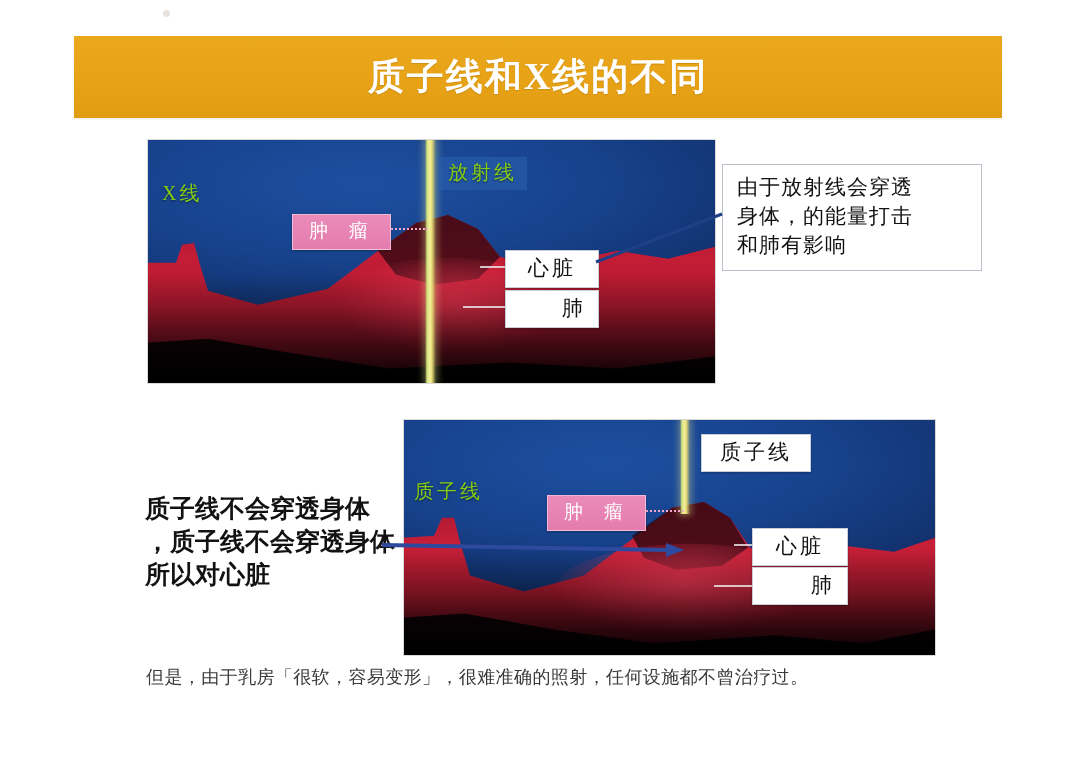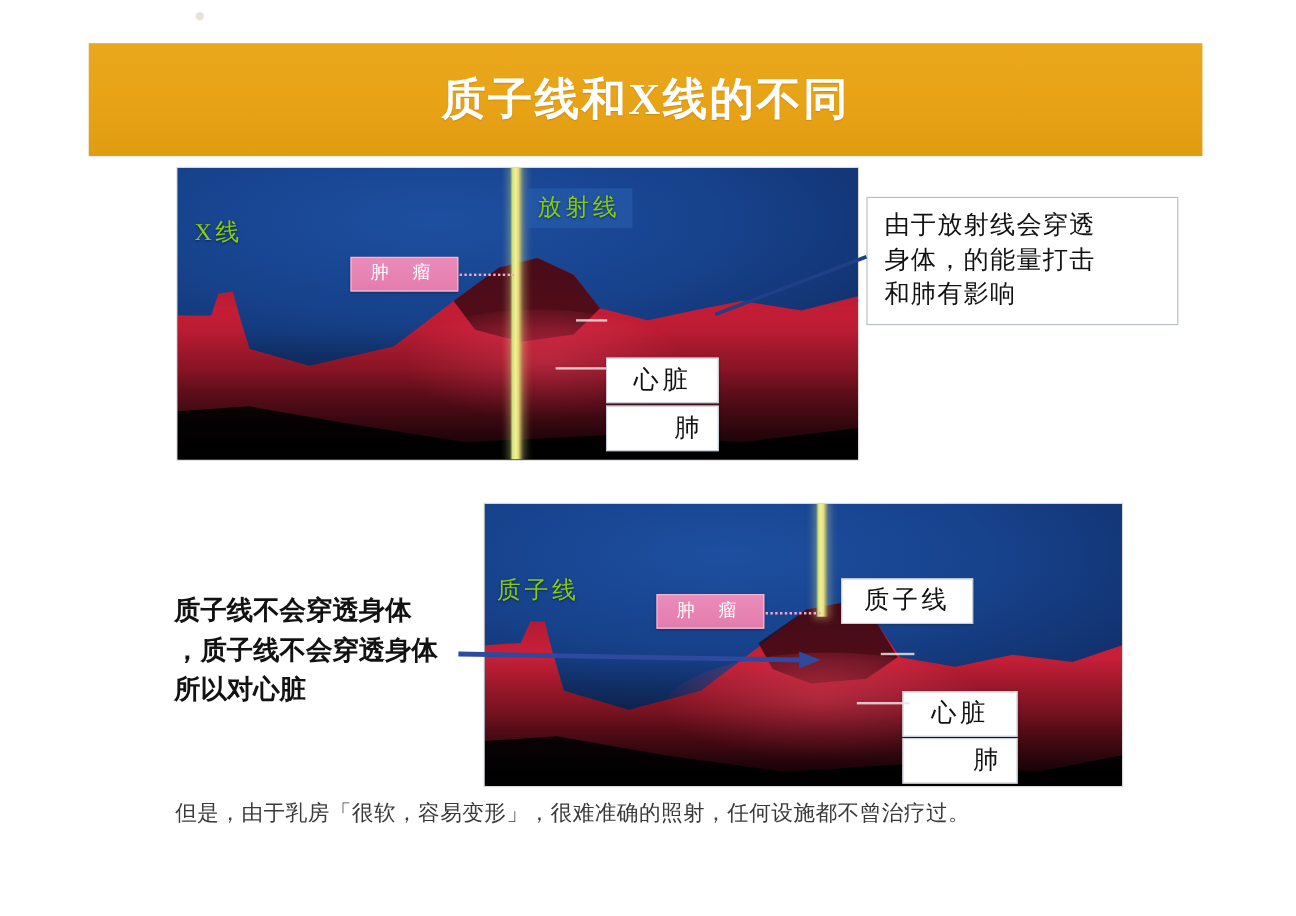--- a/index.html
+++ b/index.html
@@ -8,21 +8,21 @@
     width:1080px;height:763px;
     background:#ffffff;
     font-family:"Liberation Serif","DejaVu Serif",serif;
     position:relative;
     overflow:hidden;
   }
   .page{position:relative;width:1080px;height:763px;}
 
   
   .title-banner{
-    position:absolute;left:74px;top:36px;width:928px;height:94px;
+    position:absolute;left:74px;top:36px;width:928px;height:82px;
     background:linear-gradient(180deg,#eaa81c 0%,#e8a216 55%,#e09d12 100%);
     display:flex;align-items:center;justify-content:center;
     box-shadow:0 1px 2px rgba(0,0,0,.08);
   }
   .title-text{
     color:#ffffff;
     font-family:"Liberation Serif","DejaVu Serif",serif;
     font-weight:bold;
     font-size:37px;
     letter-spacing:2px;
@@ -78,25 +78,24 @@
   .lbl-soft-bg{
     background:rgba(42,96,175,.55);
     padding:2px 10px 4px 10px;
   }
   .lbl-box{
     background:#ffffff;color:#111111;
     border:1px solid #c9cfd8;
     font-size:21px;letter-spacing:3px;
     padding:3px 12px 5px 12px;
     box-shadow:0 1px 2px rgba(0,0,0,.25);
-    margin-top:48px;
   }
   .lbl-pink{
     background:linear-gradient(180deg,#ea8cb9 0%,#e47cae 100%);
-    color:#ffffff;font-size:15px;letter-spacing:8px;
+    color:#ffffff;font-size:19px;letter-spacing:8px;
     padding:3px 14px 5px 16px;
     border:1px solid rgba(255,255,255,.45);
     box-shadow:0 1px 2px rgba(0,0,0,.3);
   }
   .leader{
     position:absolute;height:2px;
     background:#e9e2e2;opacity:.85;
   }
   .dotted-leader{
     position:absolute;height:0;border-top:2px dotted #f3a7cf;
@@ -110,21 +109,21 @@
     padding:8px 12px 10px 14px;
     color:#121212;
     font-size:21px;
     line-height:29px;
     letter-spacing:1px;
     font-family:"Liberation Serif","DejaVu Serif",serif;
   }
   .plain-note{
     position:absolute;
     color:#121212;
-    font-size:22px;
+    font-size:25px;
     line-height:33px;
     letter-spacing:0px;
     font-family:"Liberation Serif","DejaVu Serif",serif;
     font-weight:bold;
   }
 
   
   .connect{position:absolute;left:0;top:0;width:1080px;height:763px;pointer-events:none;}
 
   

